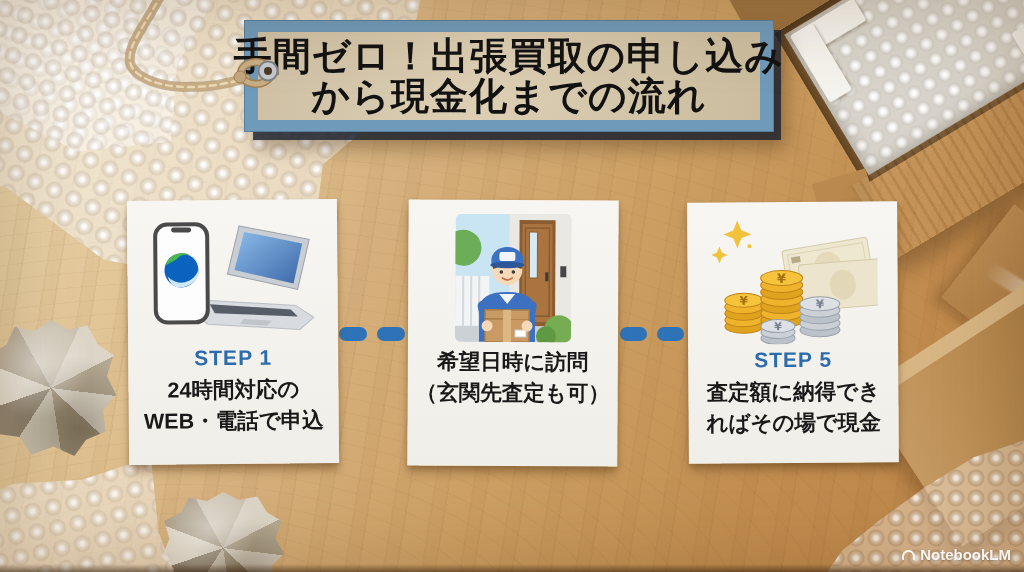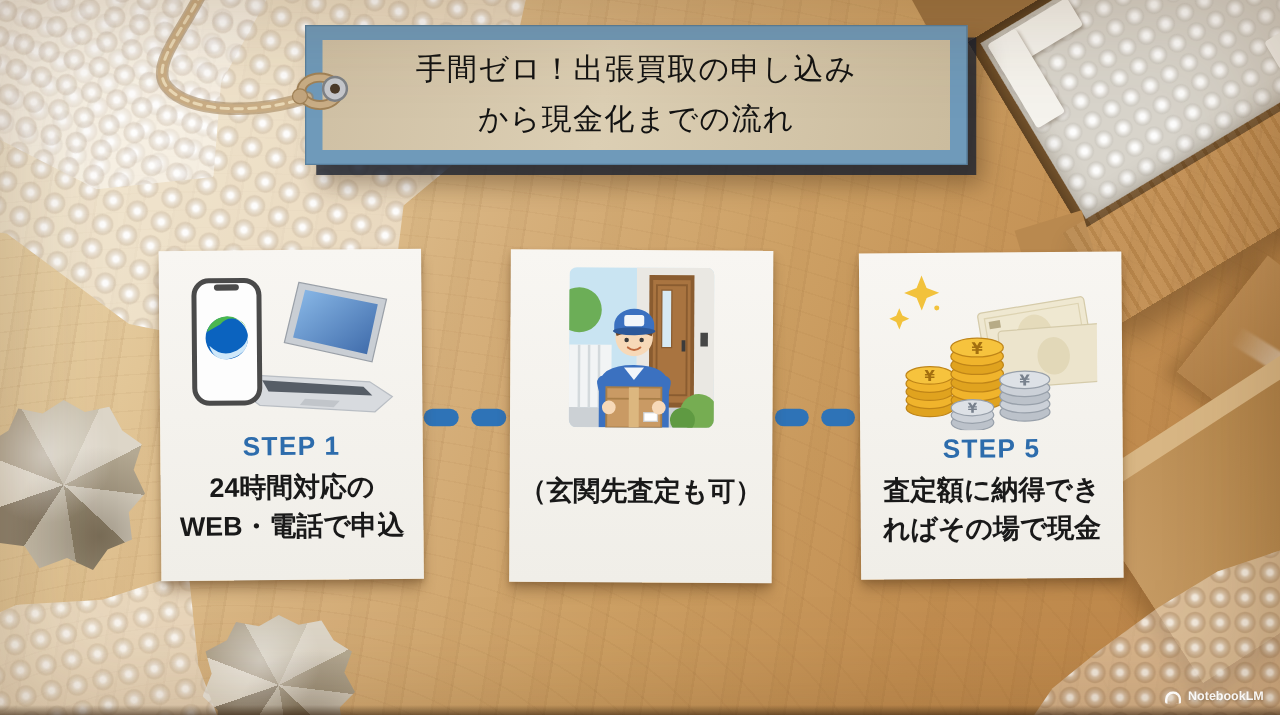--- a/index.html
+++ b/index.html
@@ -66,38 +66,38 @@
     background:radial-gradient(circle at 38% 32%,rgba(255,255,255,.5),rgba(255,255,255,0) 45%),
                radial-gradient(circle at 72% 80%,rgba(60,45,25,.4),rgba(60,45,25,0) 50%);}
   .ball-left{left:-14px;top:320px;width:130px;height:136px;}
   .ball-bottom{left:162px;top:492px;width:122px;height:112px;}
   
   .tag{position:absolute;left:244px;top:20px;width:528px;height:110px;background:#6f9aba;
     border:1px solid #587f9d;
     box-shadow:8px 9px 0 -1px rgba(24,32,48,.78),12px 16px 18px rgba(60,38,12,.38);}
   .tag-paper{position:absolute;inset:11px 13px;background:linear-gradient(100deg,#cfc0a4,#dccfb4 45%,#cbbc9e);
     display:flex;flex-direction:column;align-items:center;justify-content:center;}
-  .tag-title{font-size:24px;line-height:40px;font-weight:400;color:#121212;letter-spacing:1px;text-align:center;white-space:nowrap;}
+  .tag-title{font-size:38px;line-height:40px;font-weight:700;color:#121212;letter-spacing:1px;text-align:center;white-space:nowrap;}
   .rope-svg{position:absolute;left:70px;top:-6px;width:220px;height:140px;overflow:visible;}
   
   .dash{position:absolute;top:327px;height:14px;border-radius:8px;background:#2e73b7;}
   
   .card{position:absolute;top:200px;width:210px;height:264px;
     background:linear-gradient(180deg,#f8f6f2,#f0eee8);
     box-shadow:0 8px 10px -1px rgba(96,62,28,.42),0 2px 4px rgba(96,62,28,.25);
     display:flex;flex-direction:column;align-items:center;}
   .card-1{left:128px;transform:rotate(-.5deg);}
   .card-2{left:408px;height:266px;transform:rotate(.3deg);}
   .card-3{left:688px;top:202px;height:261px;transform:rotate(-.4deg);}
   .card-illu{margin-top:14px;height:128px;position:relative;}
   .step-label{margin-top:4px;font-size:21px;font-weight:800;color:#2d6cac;letter-spacing:1px;}
   .card-desc{margin-top:5px;font-size:21.5px;line-height:31px;font-weight:700;color:#191919;text-align:center;white-space:nowrap;}
   
   .watermark{position:absolute;right:13px;bottom:9px;display:flex;align-items:center;gap:5px;
-    color:rgba(255,255,255,.92);font-size:10px;font-weight:600;text-shadow:0 1px 2px rgba(60,40,15,.35);}
+    color:rgba(255,255,255,.92);font-size:15px;font-weight:600;text-shadow:0 1px 2px rgba(60,40,15,.35);}
   .wm-icon{width:13px;height:10px;border:2px solid rgba(255,255,255,.92);border-bottom:none;
     border-radius:8px 8px 2px 2px;box-sizing:border-box;}
 </style>
 </head>
 <body>
 
 <div class="stage">
   <div class="wood"></div>
   <div class="grain"></div>
 
@@ -201,21 +201,21 @@
           <rect x="30" y="96" width="44" height="32" fill="#c99a64" stroke="#a87e48" stroke-width="1.5"></rect>
           <path d="M30,105 H74" stroke="#a87e48" stroke-width="1.5"></path>
           <rect x="48" y="96" width="8" height="32" fill="#dcb77f"></rect>
           <rect x="60" y="116" width="11" height="7" fill="#ffffff" stroke="#cccccc"></rect>
         </g>
         <circle cx="32" cy="112" r="5.5" fill="#f7d9b8"></circle>
         <circle cx="72" cy="112" r="5.5" fill="#f7d9b8"></circle>
       </g>
     </svg>
     <div class="card-desc">
-      <br>
+      <span>希望日時に訪問</span><br>
       <span>（玄関先査定も可）</span>
     </div>
   </div>
 
   <div class="card card-3">
     <svg class="card-illu" width="170" height="128" viewBox="0 0 170 128">
       <g fill="#f2c23c">
         <polygon points="30,4 34,14 44,18 34,22 30,32 26,22 16,18 26,14"></polygon>
         <polygon points="12,30 14.5,36 20,38.5 14.5,41 12,47 9.5,41 4,38.5 9.5,36"></polygon>
         <circle cx="42" cy="30" r="2"></circle>

